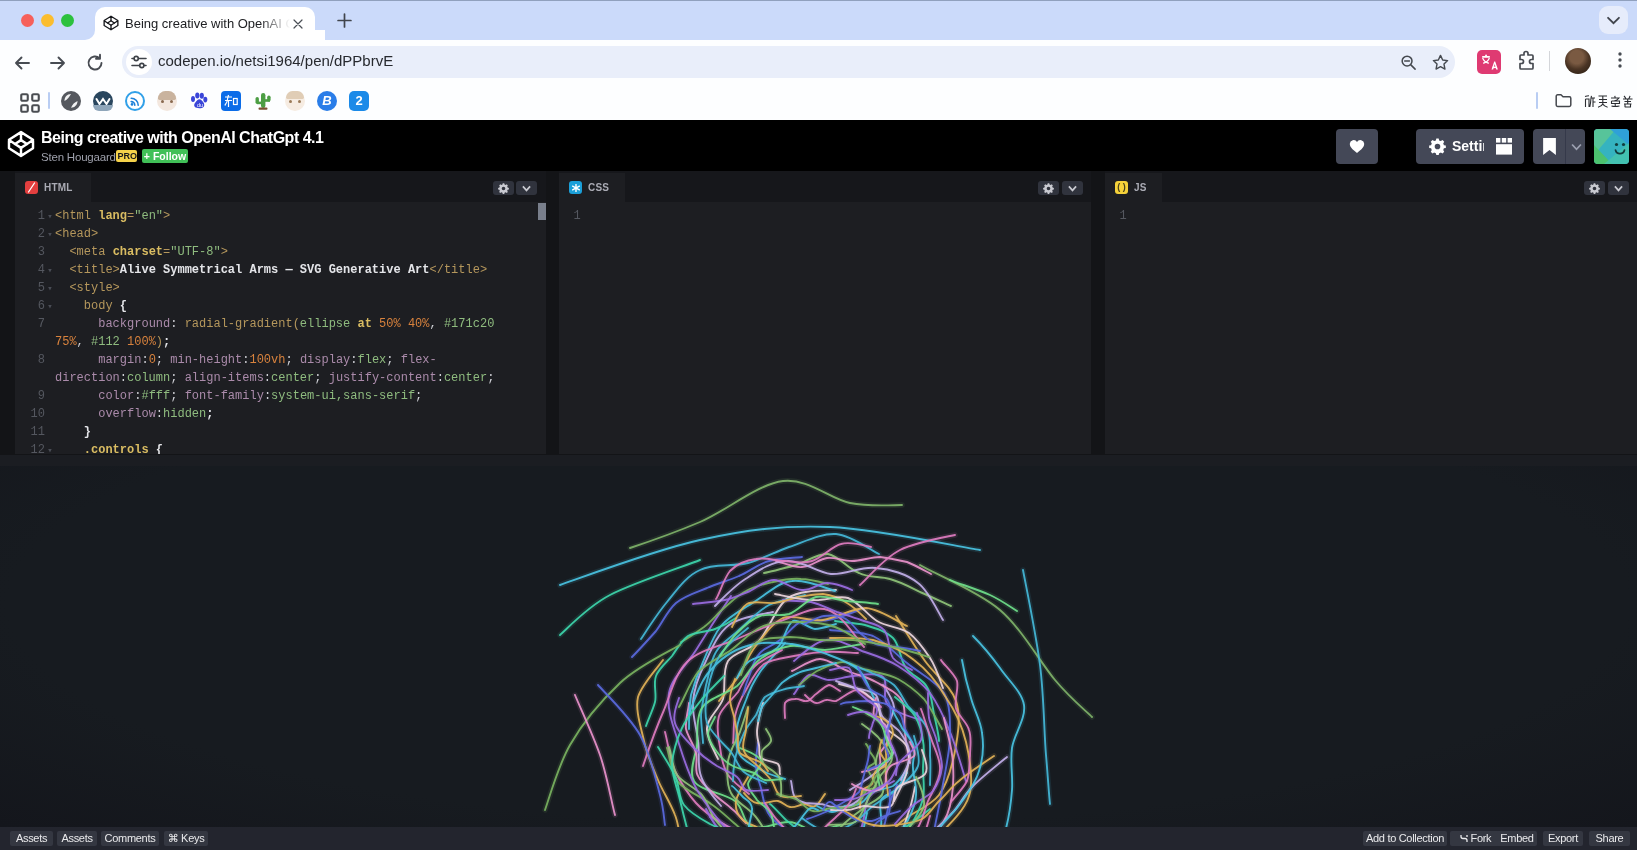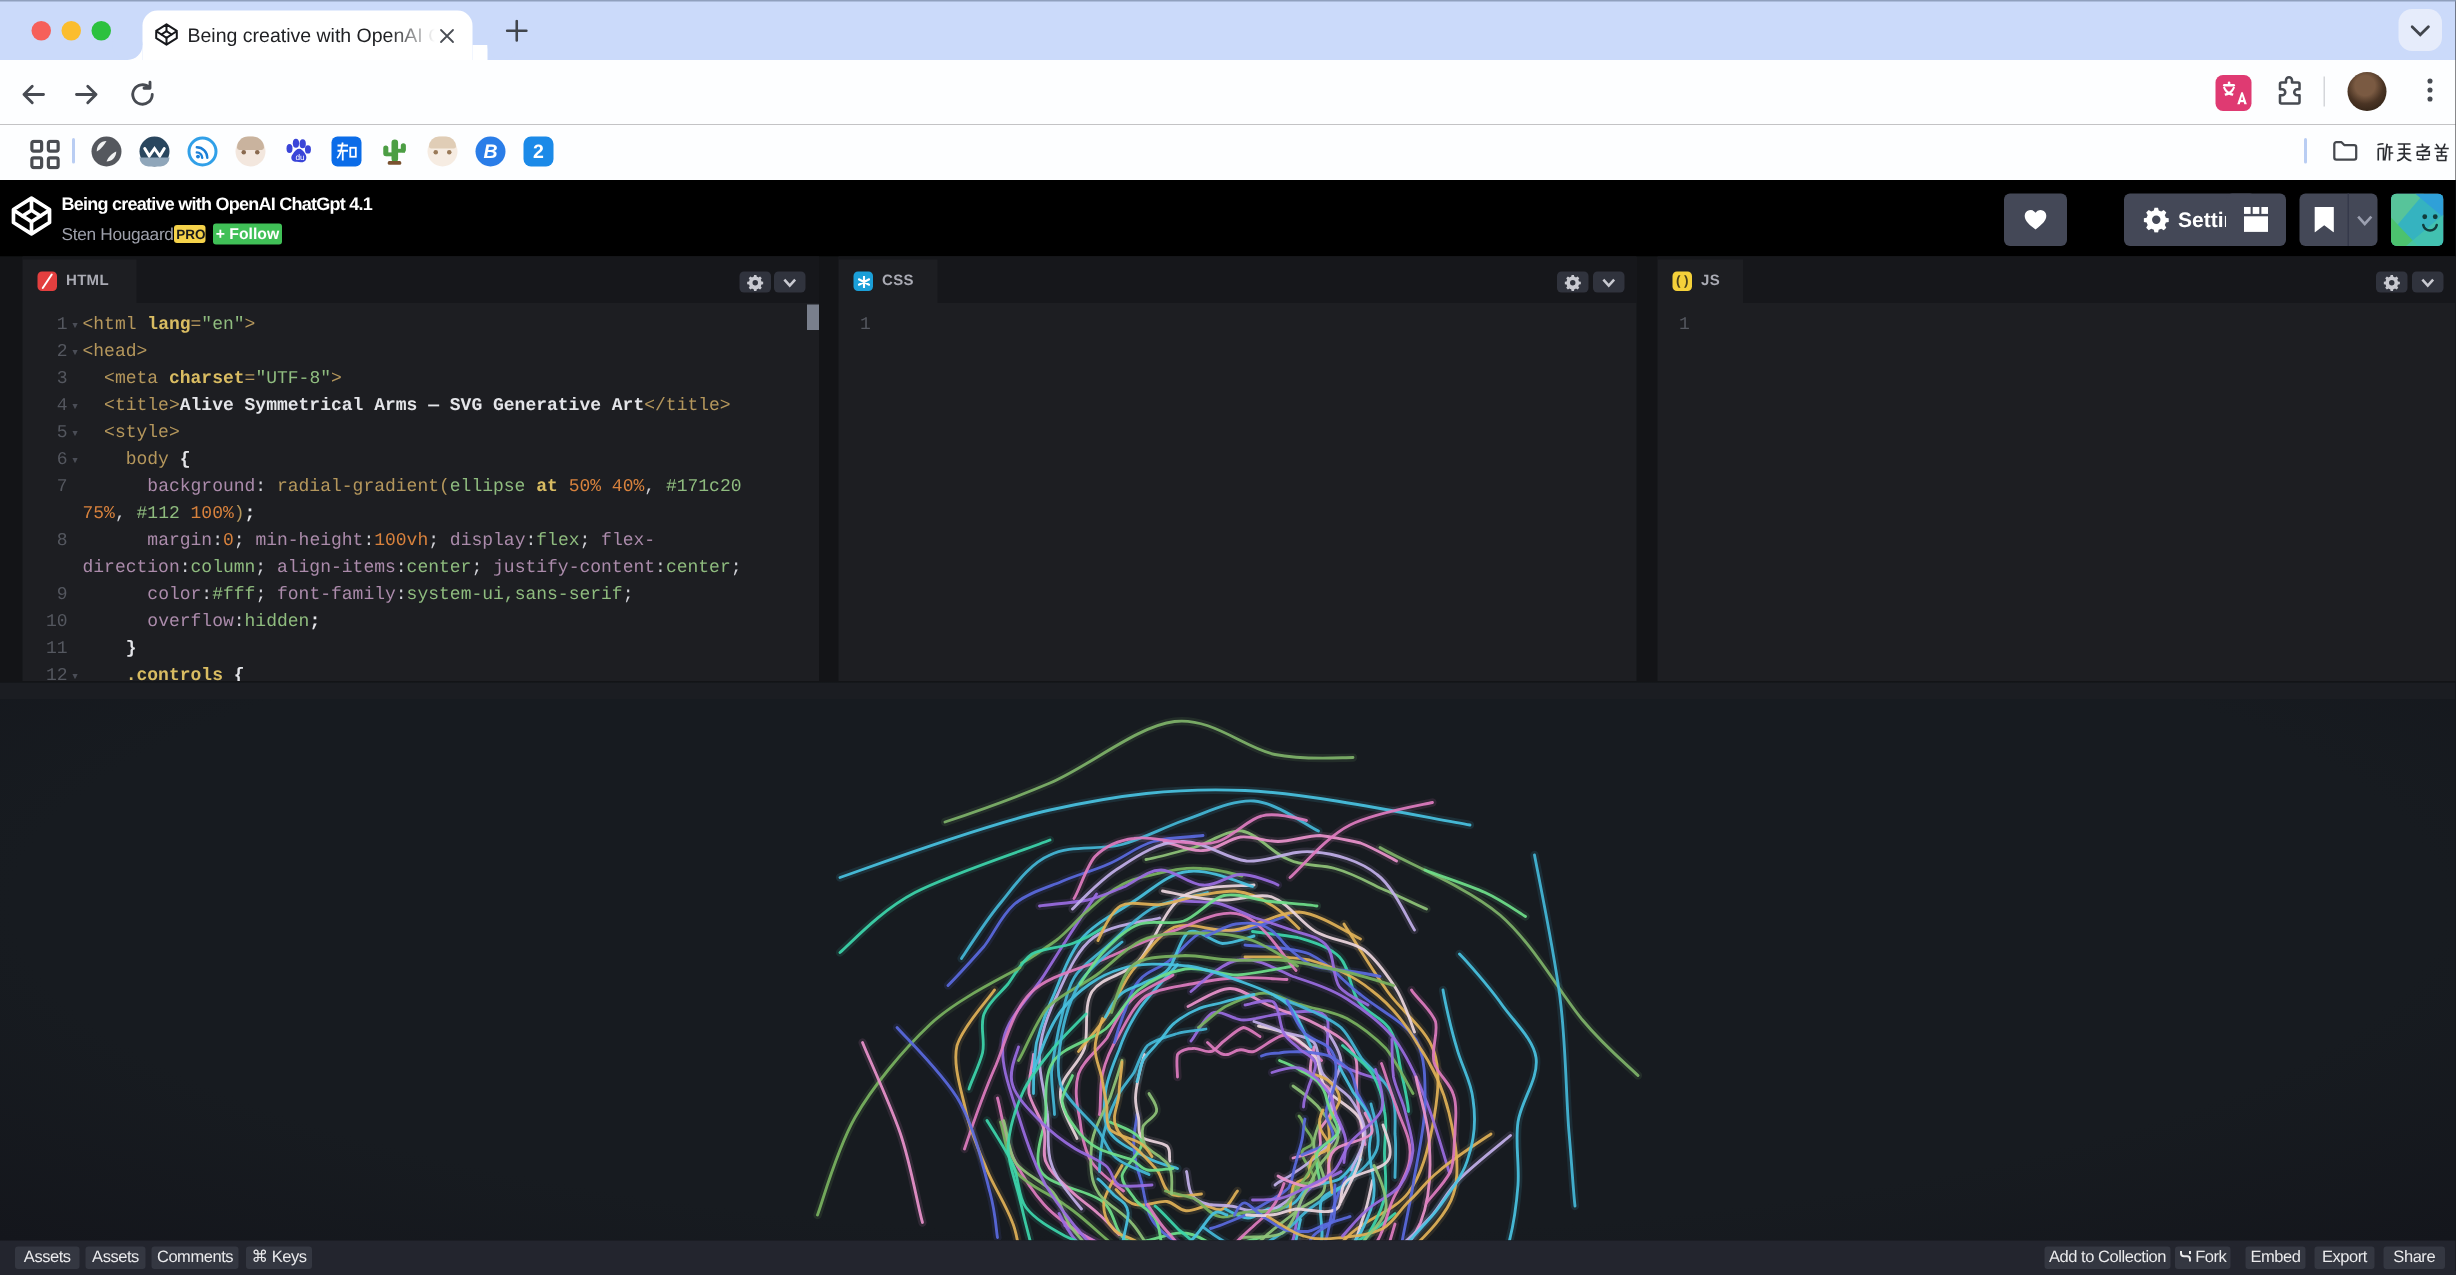--- a/index.html
+++ b/index.html
@@ -17,21 +17,21 @@
     width:165px; overflow:hidden; }
   #tabtitle .fade { position:absolute; right:0; top:0; width:30px; height:16px;
     background:linear-gradient(90deg, rgba(255,255,255,0), #fff); }
   #toolbar { position:absolute; left:0; top:40px; width:1637px; height:43px; background:#fdfeff; }
   #urlpill { position:absolute; left:122px; top:6px; width:1333px; height:32px; background:#e9eefa; border-radius:16px; }
   #urltext { position:absolute; left:36px; top:6px; font-size:15px; color:#27292e; letter-spacing:0; }
   #bookmarks { position:absolute; left:0; top:83px; width:1637px; height:37px; background:#fdfeff; }
   .bicon { position:absolute; top:8px; width:20px; height:20px; }
   
   #cphead { position:absolute; left:0; top:120px; width:1637px; height:51px; background:#000; }
-  #pentitle { position:absolute; left:41px; top:9px; color:#fff; font-size:12px; font-weight:bold; letter-spacing:-0.5px; }
+  #pentitle { position:absolute; left:41px; top:9px; color:#fff; font-size:16px; font-weight:bold; letter-spacing:-0.5px; }
   #penauthor { position:absolute; left:41px; top:31px; color:#9ea0ab; font-size:11.5px; letter-spacing:-0.2px; }
   .hbtn { position:absolute; top:9px; height:35px; background:#444857; border-radius:4px; color:#fff; }
   
   #editor { position:absolute; left:0; top:171px; width:1637px; height:284px; background:#131417; }
   .pane { position:absolute; top:0; height:283px; background:#1d1e22; overflow:hidden; }
   .phead { position:absolute; left:0; top:0; width:100%; height:31px; background:#16171b; }
   .ptab { position:absolute; left:0; top:2px; height:29px; background:#1d1e22; display:flex; align-items:center; }
   .picon { width:13px; height:13px; border-radius:3px; margin-left:10px; }
   .plabel { color:#aaabb4; font-weight:bold; font-size:10px; margin-left:6px; letter-spacing:.2px; }
   .pbtn { position:absolute; top:10px; width:21px; height:14px; background:#30333d; border-radius:3px; }
@@ -91,20 +91,36 @@
 <div id="toolbar">
   <svg style="position:absolute;left:12px;top:13px" width="20" height="20" viewBox="0 0 20 20" fill="none" stroke="#474b52" stroke-width="1.9" stroke-linecap="round" stroke-linejoin="round">
       <path d="M17 10 H4 M9.5 4.5 L4 10 L9.5 15.5"></path>
     </svg>
   <svg style="position:absolute;left:48px;top:13px" width="20" height="20" viewBox="0 0 20 20" fill="none" stroke="#474b52" stroke-width="1.9" stroke-linecap="round" stroke-linejoin="round">
       <path d="M3 10 H16 M10.5 4.5 L16 10 L10.5 15.5"></path>
     </svg>
   <svg style="position:absolute;left:85px;top:13px" width="20" height="20" viewBox="0 0 20 20" fill="none" stroke="#474b52" stroke-width="1.9" stroke-linecap="round" stroke-linejoin="round">
       <path d="M16.5 10 a6.5 6.5 0 1 1 -1.9 -4.6 M15 1.8 V5.8 H11"></path>
     </svg>
+  <div id="urlpill">
+    <div style="position:absolute;left:4px;top:3px;width:26px;height:26px;border-radius:50%;background:#fff;"></div>
+    <svg style="position:absolute;left:9px;top:9px" width="16" height="14" viewBox="0 0 16 14" fill="none" stroke="#3e4248" stroke-width="1.6" stroke-linecap="round">
+        <path d="M1 3.5 H3 M7.5 3.5 H15 M1 10.5 H8.5 M13 10.5 H15"></path>
+        <circle cx="5.2" cy="3.5" r="2.1"></circle>
+        <circle cx="10.8" cy="10.5" r="2.1"></circle>
+      </svg>
+    <div id="urltext">codepen.io/netsi1964/pen/dPPbrvE</div>
+    <svg style="position:absolute;right:38px;top:8px" width="17" height="17" viewBox="0 0 18 18" fill="none" stroke="#45494f" stroke-width="1.6" stroke-linecap="round">
+        <circle cx="7.5" cy="7.5" r="5.2"></circle>
+        <path d="M11.5 11.5 L16 16 M5 7.5 H10"></path>
+      </svg>
+    <svg style="position:absolute;right:6px;top:8px" width="17" height="17" viewBox="0 0 18 18" fill="none" stroke="#45494f" stroke-width="1.5" stroke-linejoin="round">
+        <path d="M9 1.5 L11.3 6.3 L16.5 7 L12.7 10.7 L13.7 15.9 L9 13.4 L4.3 15.9 L5.3 10.7 L1.5 7 L6.7 6.3 Z"></path>
+      </svg>
+  </div>
   <div style="position:absolute;left:1477px;top:10px;width:24px;height:24px;border-radius:5px;background:#df3a72;">
     <svg style="position:absolute;left:3px;top:3px" width="18" height="18" viewBox="0 0 18 18" fill="#fff">
         <rect x="2" y="3" width="8" height="1.7" rx=".8"></rect>
         <rect x="5.2" y="1.4" width="1.7" height="3" rx=".8"></rect>
         <path d="M3.2 4.7 C4 7.2 6.5 9 9 9.4 L8.6 10.9 C5.5 10.4 2.8 8 2 5.1 Z"></path>
         <path d="M8.8 4.7 C8 7.2 5.5 9 3 9.4 L3.4 10.9 C6.5 10.4 9.2 8 10 5.1 Z"></path>
         <path d="M11.5 16.5 L14.2 8.5 H15.2 L17.9 16.5 H16.2 L14.7 11 L13.2 16.5 Z"></path>
         <rect x="12.6" y="13.6" width="4.2" height="1.5"></rect>
       </svg>
   </div>
@@ -581,19 +597,19 @@
 <rect x="0" y="0" width="1637" height="11" fill="#1b1d22"></rect>
 </svg>
 </div>
 
 <div id="footer">
   <div class="fbtn" style="left:10px;width:43px;">Assets</div>
   <div class="fbtn" style="left:57px;width:40px;">Assets</div>
   <div class="fbtn" style="left:101px;width:58px;">Comments</div>
   <div class="fbtn" style="left:164px;width:44px;">⌘ Keys</div>
   <div class="fbtn" style="left:1363px;width:84px;">Add to Collection</div>
-  <div class="fbtn" style="left:1450px;width:37px;"><svg width="8" height="9" viewBox="0 0 8 9" style="vertical-align:-1px" fill="none" stroke="#eaeaec" stroke-width="1.3">
+  <div class="fbtn" style="left:1450px;width:51px;"><svg width="8" height="9" viewBox="0 0 8 9" style="vertical-align:-1px" fill="none" stroke="#eaeaec" stroke-width="1.3">
         <path d="M1 1 V2.5 a2 2 0 0 0 2 2 H5 a2 2 0 0 1 2 2 V8 M7 1 V3"></path>
       </svg> Fork</div>
   <div class="fbtn" style="left:1497px;width:40px;">Embed</div>
   <div class="fbtn" style="left:1543px;width:40px;">Export</div>
   <div class="fbtn" style="left:1589px;width:41px;">Share</div>
 </div>
 
 </body></html>

